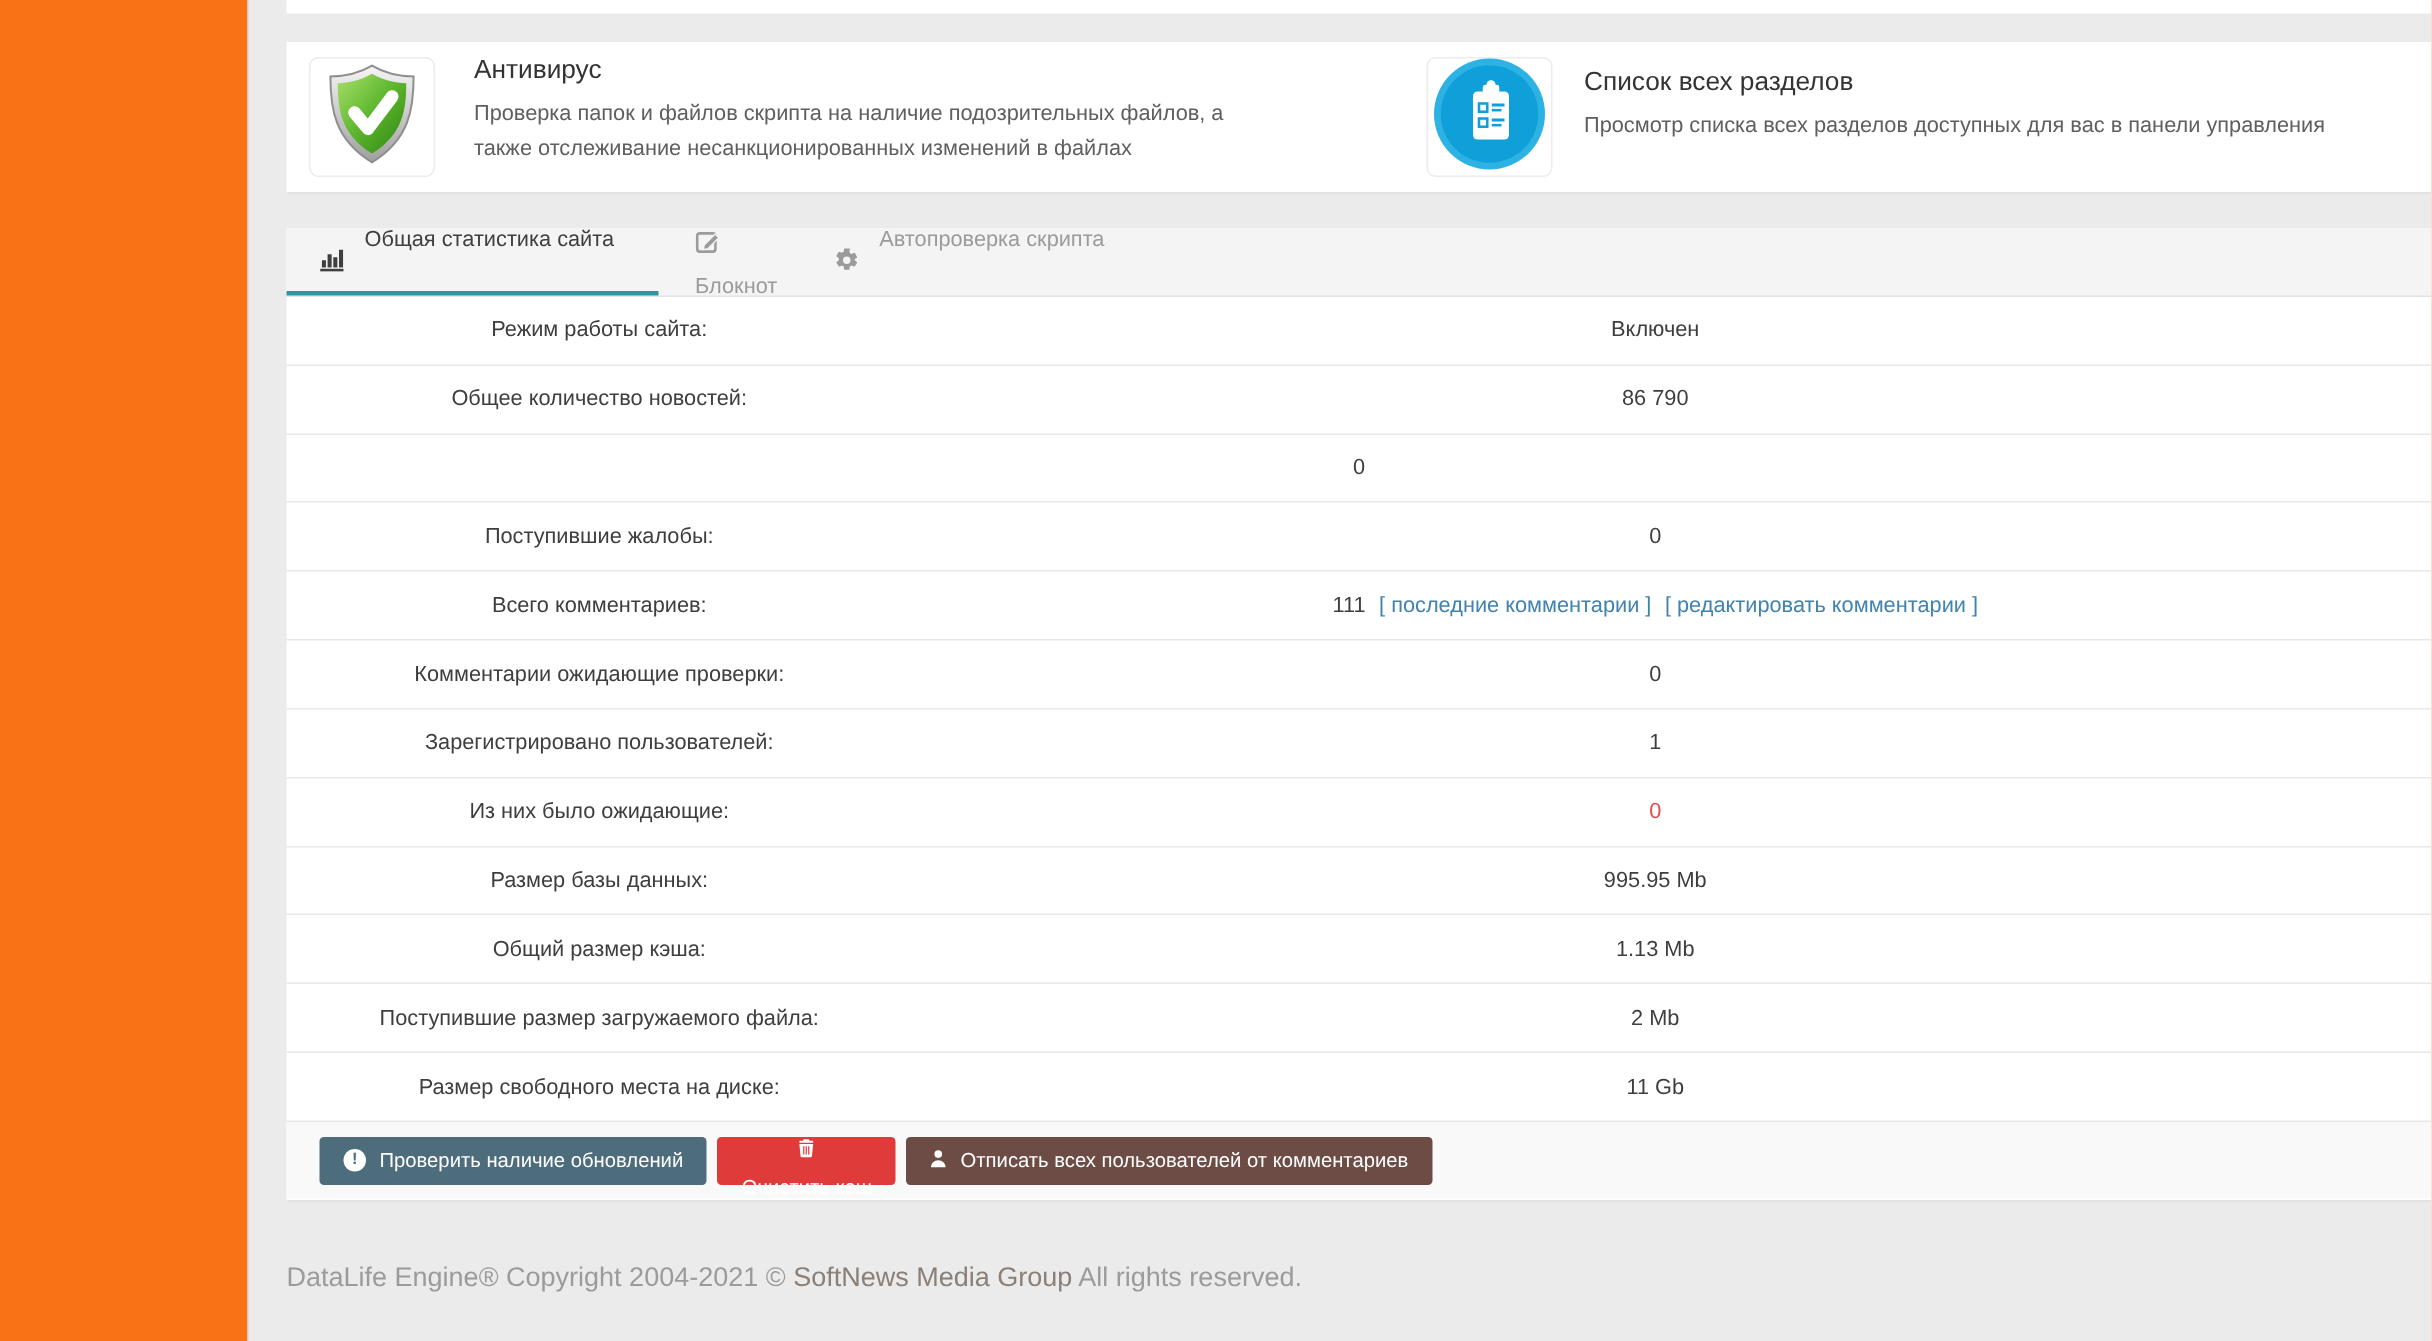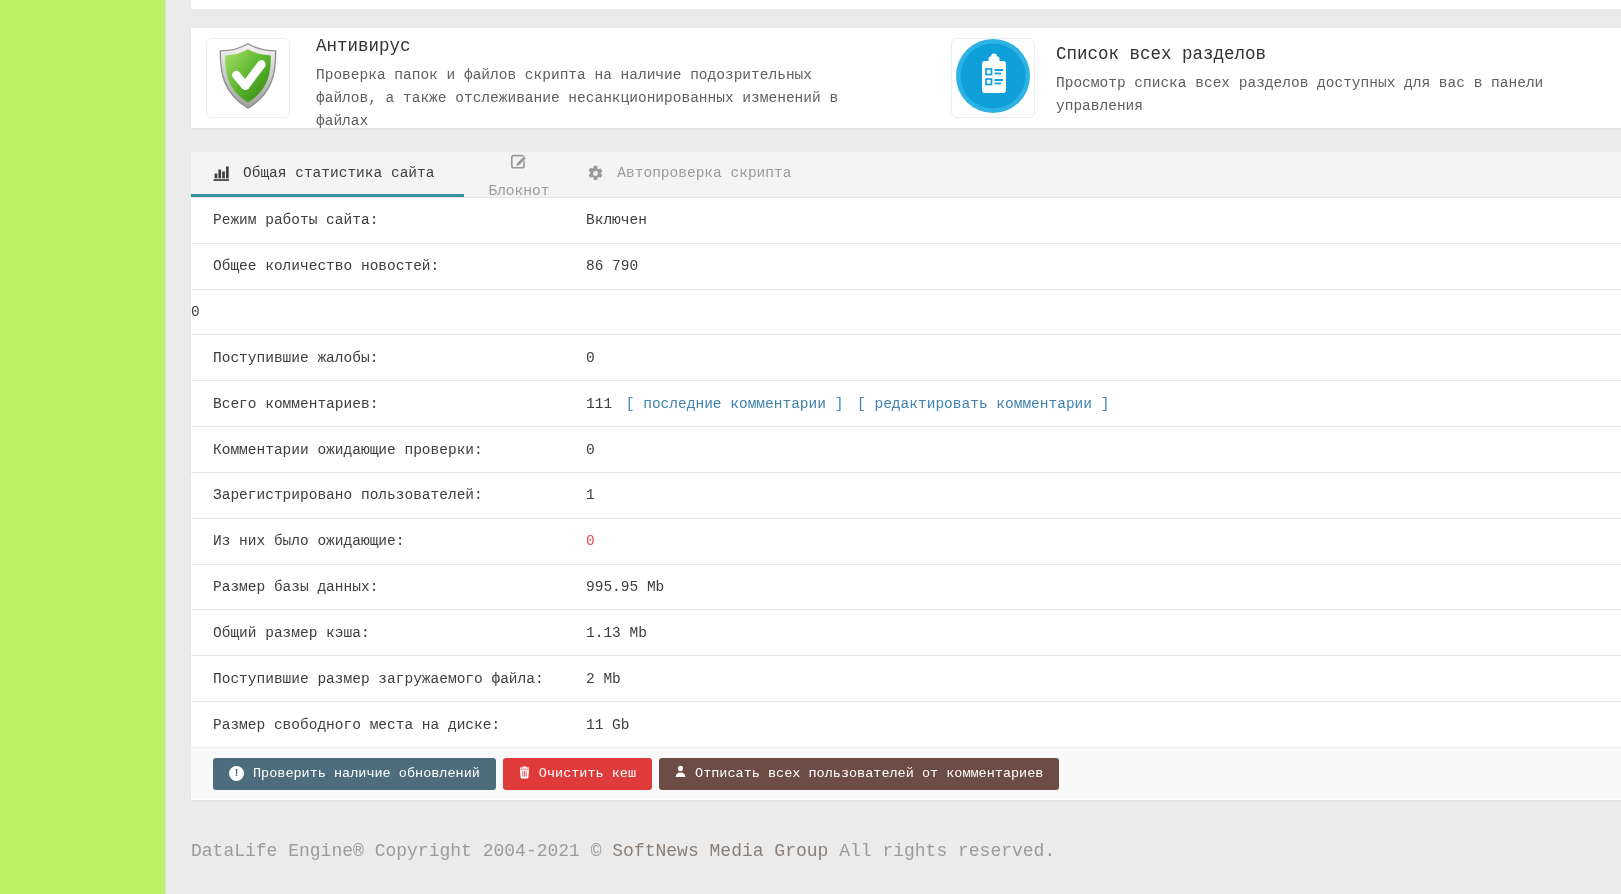--- a/index.html
+++ b/index.html
@@ -1,18 +1,18 @@
 <!DOCTYPE html>
 <html><head>
 <meta charset="utf-8">
 <style>
   * { margin:0; padding:0; box-sizing:border-box; }
   html,body { background:#ffffff; }
   body { font-family:"Liberation Sans","DejaVu Sans",sans-serif; }
-  .viewport { position:relative; width:1621px; height:894px; overflow:hidden; background:#bef264;font-family:Liberation Mono, monospace; }
+  .viewport { position:relative; width:1621px; height:894px; overflow:hidden; background:#f97316; }
 
   
   .content-area { position:absolute; left:165px; top:0; right:0; bottom:0; background:#ebebeb; border-left:1px solid #dcdcdc; }
 
   
   .top-strip { position:absolute; left:25px; right:0; top:0; height:9px; background:#ffffff; }
 
   
   .cards-panel { position:absolute; left:25px; right:0; top:28px; height:100px; background:#ffffff; box-shadow:0 1px 2px rgba(0,0,0,0.06); }
   .feature-card { position:absolute; top:0; height:100%; cursor:pointer; }
@@ -23,38 +23,38 @@
   .card-antivirus { left:0; width:745px; }
   .card-antivirus .icon-box { left:15px; }
   .card-antivirus .card-text { left:125px; }
   .card-sections { left:745px; right:0; }
   .card-sections .icon-box { left:15px; }
   .card-sections .card-text { left:120px; top:16px; }
 
   
   .tabs-panel { position:absolute; left:25px; right:0; top:152px; height:648px; background:#ffffff; box-shadow:0 1px 2px rgba(0,0,0,0.06); }
   .tab-strip { height:46px; background:#f4f4f4; border-bottom:1px solid #e3e3e3; display:flex; align-items:stretch; }
-  .tab { display:flex; align-items:center; gap:13px; font-size:14.5px; color:#9b9b9b; border-bottom:3px solid transparent; cursor:pointer; }
+  .tab { display:flex; gap:13px; font-size:14.5px; color:#9b9b9b; border-bottom:3px solid transparent; cursor:pointer; }
   .tab .t-icon { display:flex; align-items:center; }
   .tab.active { color:#3f3f3f; border-bottom-color:#38919e; }
   .tab-stats { padding:0 30px 0 22px; }
   .tab-notepad { padding:0 26px 0 24px;flex-direction:column; }
   .tab-autocheck { padding:0 20px 0 12px; }
 
   .rows { height:550px; display:flex; flex-direction:column; }
-  .stat-row { flex:1; display:flex; align-items:center; border-bottom:1px solid #e8e8e8; font-size:14.5px; color:#3e3e3e; }
+  .stat-row { flex:1; display:flex; align-items:center; border-bottom:1px solid #e8e8e8; font-size:14.5px; color:#3e3e3e;text-align:center; }
   .stat-label { width:395px; padding-left:22px; flex:none; }
   .stat-value { flex:1; }
   .stat-value.danger { color:#e04c4c; }
   a.link { color:#4183af; text-decoration:none; cursor:pointer; margin-left:5px; }
 
   .panel-footer { height:51px; background:#f9f9f9; display:flex; align-items:center; padding-left:22px; gap:7px; }
   .btn { height:32px; border:none; border-radius:3px; color:#ffffff; font-size:13.5px; font-family:inherit; display:inline-flex; align-items:center; gap:9px; padding:0 16px; cursor:pointer; }
   .btn-updates { background:#4e6d7c; }
-  .btn-clearcache { background:#e03b3b; }
+  .btn-clearcache { background:#e03b3b;flex-direction:column; }
   .btn-unsubscribe { background:#6d4c45; }
   .excl-circle { width:15px; height:15px; border-radius:50%; background:#ffffff; color:#4e6d7c; font-weight:bold; font-size:11px; line-height:15px; text-align:center; display:inline-block; }
 
   
   .page-footer { position:absolute; left:25px; top:841px; font-size:18px; color:#9b9b9b; }
   .page-footer a { color:#8a8078; text-decoration:none; cursor:pointer; }
 </style>
 </head>
 <body>
 

